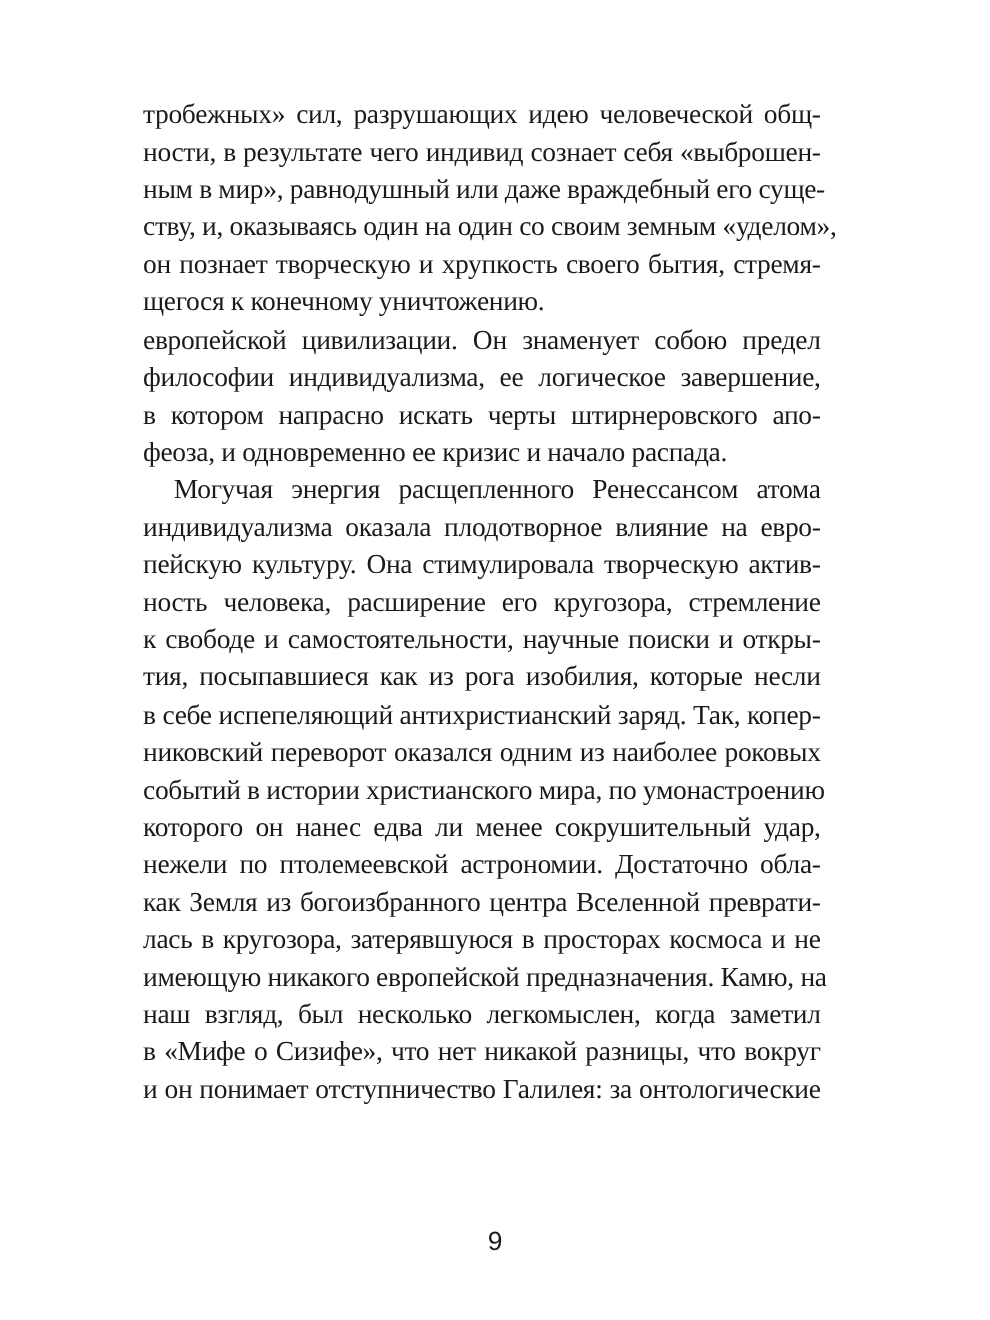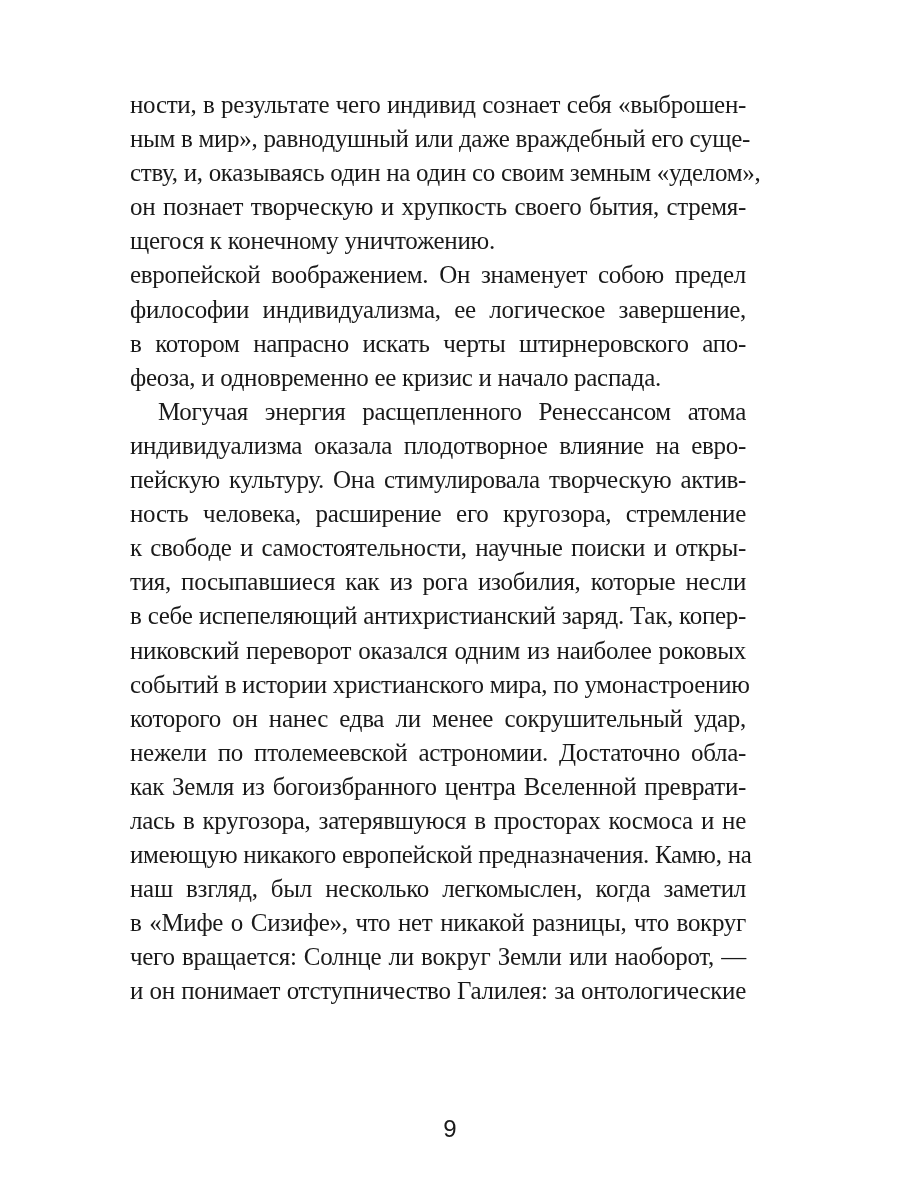--- a/index.html
+++ b/index.html
@@ -49,29 +49,30 @@
       font-family: "Liberation Sans", "DejaVu Sans", sans-serif;
       color: #1a1a1a;
     }
   </style>
 </head>
 <body>
 
 <div class="page">
 
   <div>
+    <span class="line">тробежных» сил, разрушающих идею человеческой общ-</span>
     <span class="line">ности, в результате чего индивид сознает себя «выброшен-</span>
     <span class="line">ным в мир», равнодушный или даже враждебный его суще-</span>
     <span class="line">ству, и, оказываясь один на один со своим земным «уделом»,</span>
     <span class="line">он познает творческую и хрупкость своего бытия, стремя-</span>
     <span class="line last">щегося к конечному уничтожению.</span>
   </div>
 
   <div>
-    <span class="line">европейской воображением. Он знаменует собою предел</span>
+    <span class="line">европейской цивилизации. Он знаменует собою предел</span>
     <span class="line">философии индивидуализма, ее логическое завершение,</span>
     <span class="line">в котором напрасно искать черты штирнеровского апо-</span>
     <span class="line last">феоза, и одновременно ее кризис и начало распада.</span>
   </div>
 
   <div>
     <span class="line indent">Могучая энергия расщепленного Ренессансом атома</span>
     <span class="line">индивидуализма оказала плодотворное влияние на евро-</span>
     <span class="line">пейскую культуру. Она стимулировала творческую актив-</span>
     <span class="line">ность человека, расширение его кругозора, стремление</span>
@@ -80,18 +81,17 @@
     <span class="line">в себе испепеляющий антихристианский заряд. Так, копер-</span>
     <span class="line">никовский переворот оказался одним из наиболее роковых</span>
     <span class="line">событий в истории христианского мира, по умонастроению</span>
     <span class="line">которого он нанес едва ли менее сокрушительный удар,</span>
     <span class="line">нежели по птолемеевской астрономии. Достаточно обла-</span>
     <span class="line">как Земля из богоизбранного центра Вселенной преврати-</span>
     <span class="line">лась в кругозора, затерявшуюся в просторах космоса и не</span>
     <span class="line">имеющую никакого европейской предназначения. Камю, на</span>
     <span class="line">наш взгляд, был несколько легкомыслен, когда заметил</span>
     <span class="line">в «Мифе о Сизифе», что нет никакой разницы, что вокруг</span>
-    <span class="line">чего вращается: Солнце ли вокруг Земли или наоборот, —</span>
     <span class="line">и он понимает отступничество Галилея: за онтологические</span>
   </div>
 </div>
 
 <div class="page-number">9</div>
 
 </body></html>

